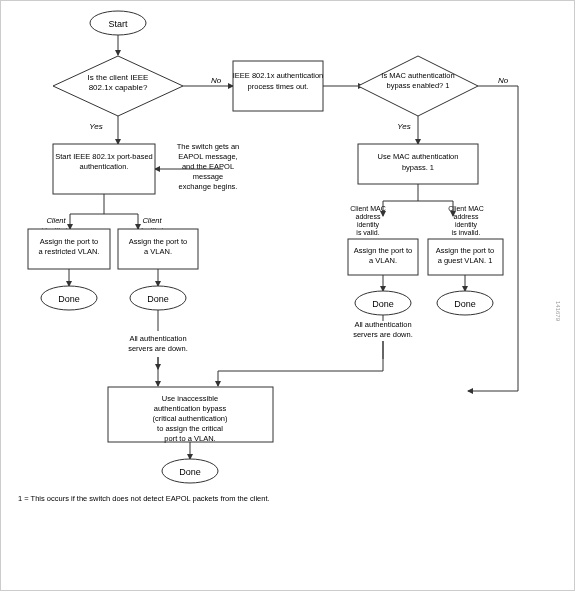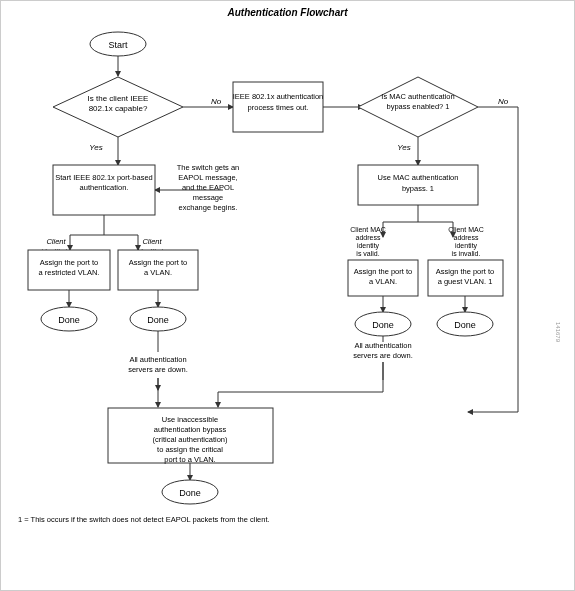--- a/index.html
+++ b/index.html
@@ -29,21 +29,20 @@
     
     .flowchart-svg {
       display: block;
       margin: 0 auto;
     }
   </style>
 </head>
 <body>
 
 <div class="container">
-  <div class="title">Authentication Flowchart</div>
 
   <svg class="flowchart-svg" width="560" height="548" viewBox="0 0 560 548">
     <defs>
       <marker id="arrow" markerWidth="6" markerHeight="6" refX="5" refY="3" orient="auto">
         <path d="M0,0 L0,6 L6,3 z" fill="#333"></path>
       </marker>
     </defs>
 
     <ellipse cx="110" cy="22" rx="28" ry="12" fill="white" stroke="#333" stroke-width="1"></ellipse>
     <text x="110" y="26" text-anchor="middle" font-size="9">Start</text>

